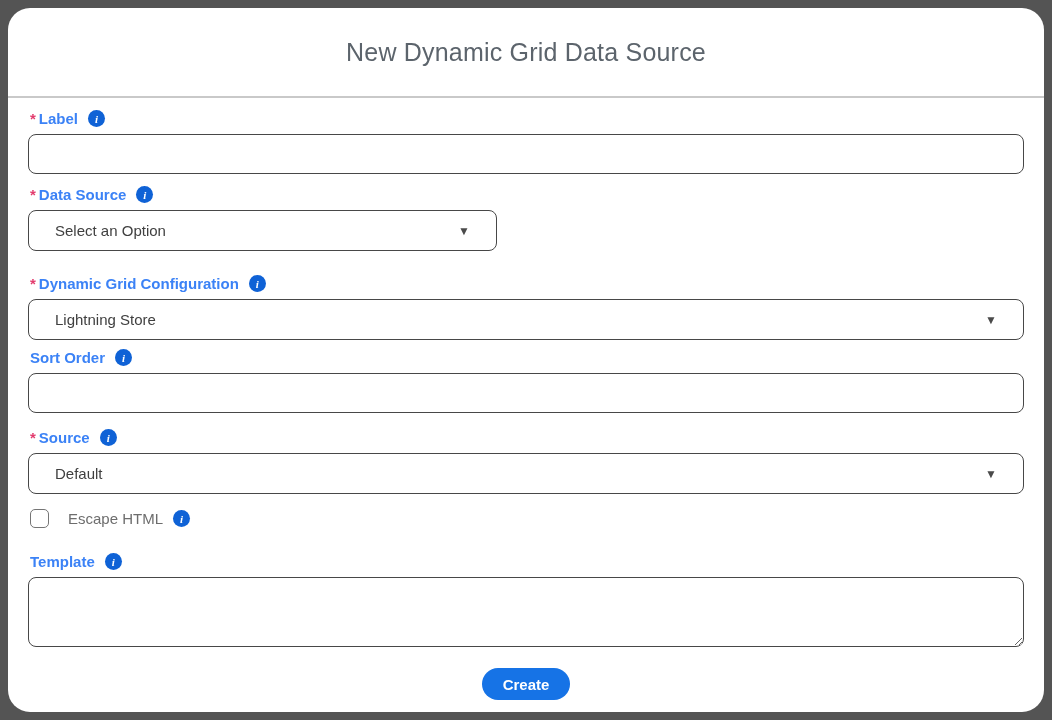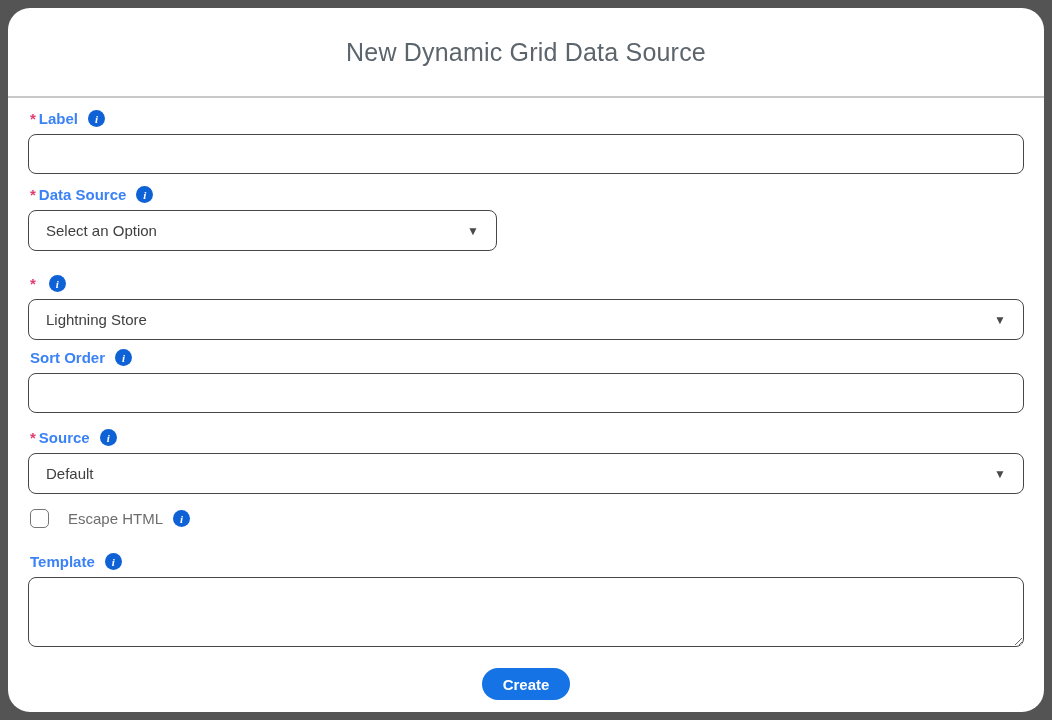--- a/index.html
+++ b/index.html
@@ -60,21 +60,21 @@
     padding: 0 12px;
     outline: none;
     background: #fff;
   }
   .select {
     height: 41px;
     border: 1px solid #474747;
     border-radius: 8px;
     background: #fff;
     display: flex; align-items: center; justify-content: space-between;
-    padding: 0 17px;
+    padding: 0 26px;
     cursor: pointer;
   }
   .select-value { font-size: 15px; color: #3f3f3f; }
   .caret-icon { font-size: 12px; color: #4a4a4a; line-height: 1; }
 
   .group-label       { margin-bottom: 12px; }
   .group-datasource  { margin-bottom: 24px; }
   .group-gridconfig  { margin-bottom: 9px; }
   .group-sortorder   { margin-bottom: 16px; }
   .group-layout      { margin-bottom: 0; }
@@ -148,20 +148,21 @@
         <div class="select ds-select">
           <span class="select-value">Select an Option</span>
           <span class="caret-icon">▼</span>
         </div>
       </div>
     </div>
 
     <div class="group-gridconfig">
       <div class="label-row">
         <span class="req">*</span>
+        <span class="flabel">Dynamic Grid Configuration</span>
         <span class="info-icon">i</span>
       </div>
       <div class="select">
         <span class="select-value">Lightning Store</span>
         <span class="caret-icon">▼</span>
       </div>
     </div>
 
     <div class="group-sortorder">
       <div class="label-row">

